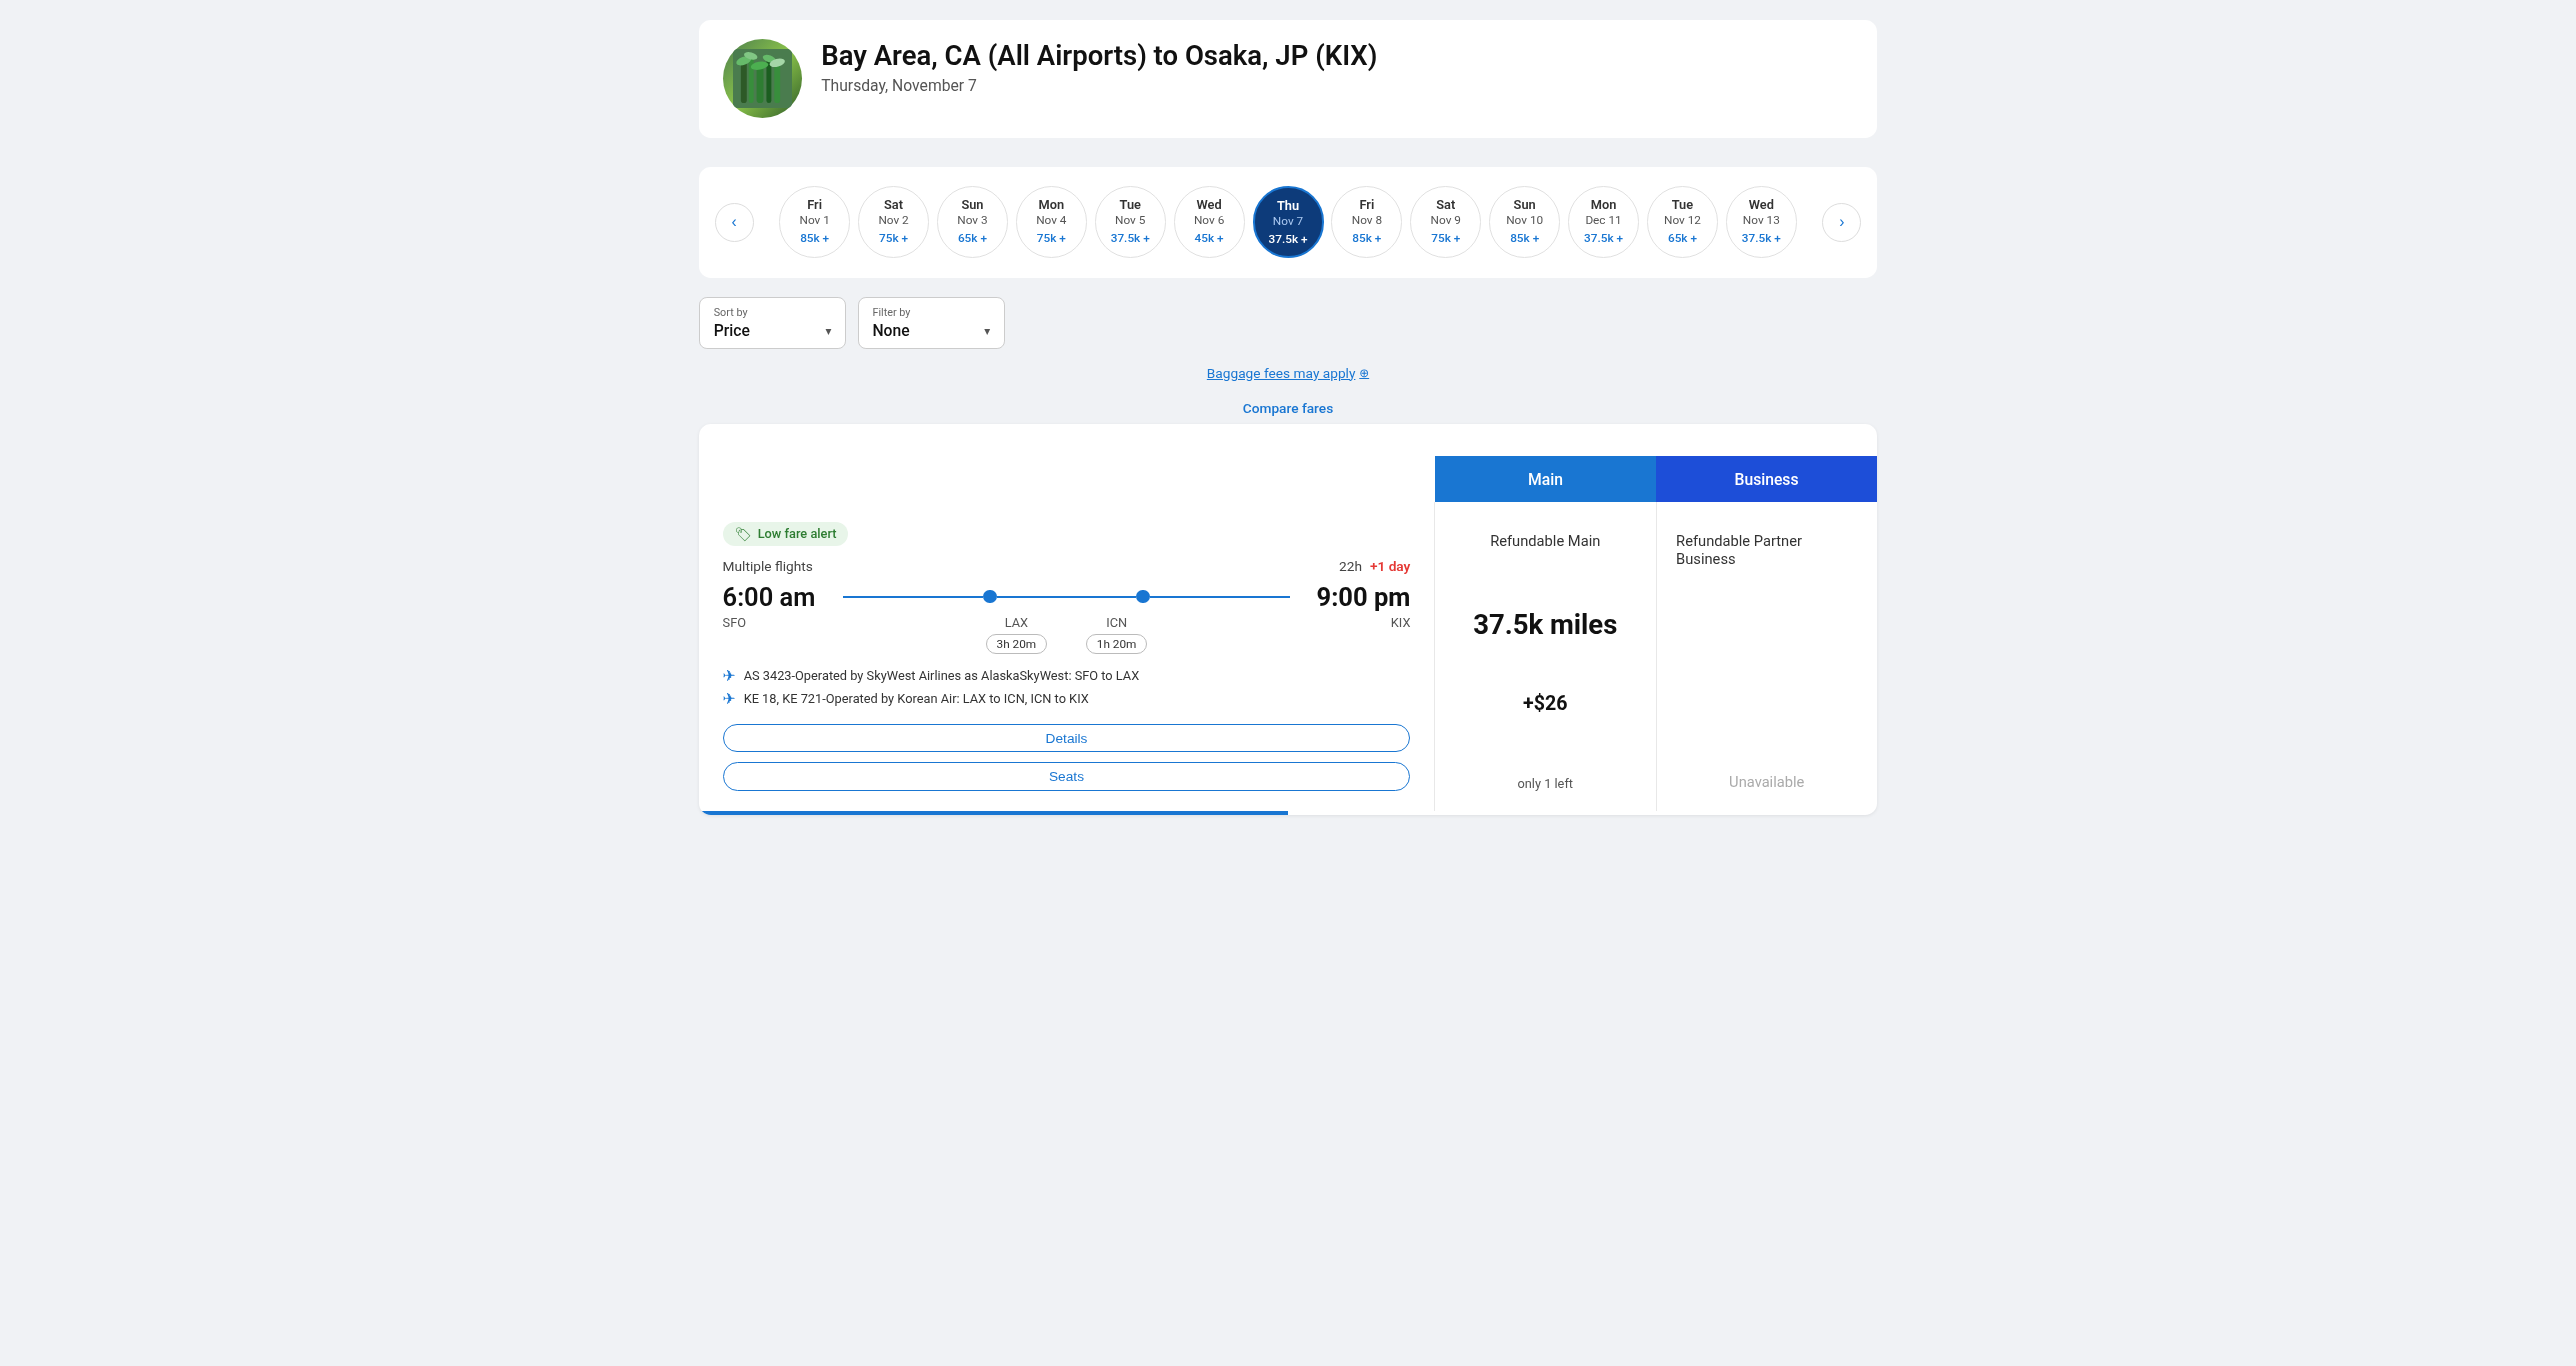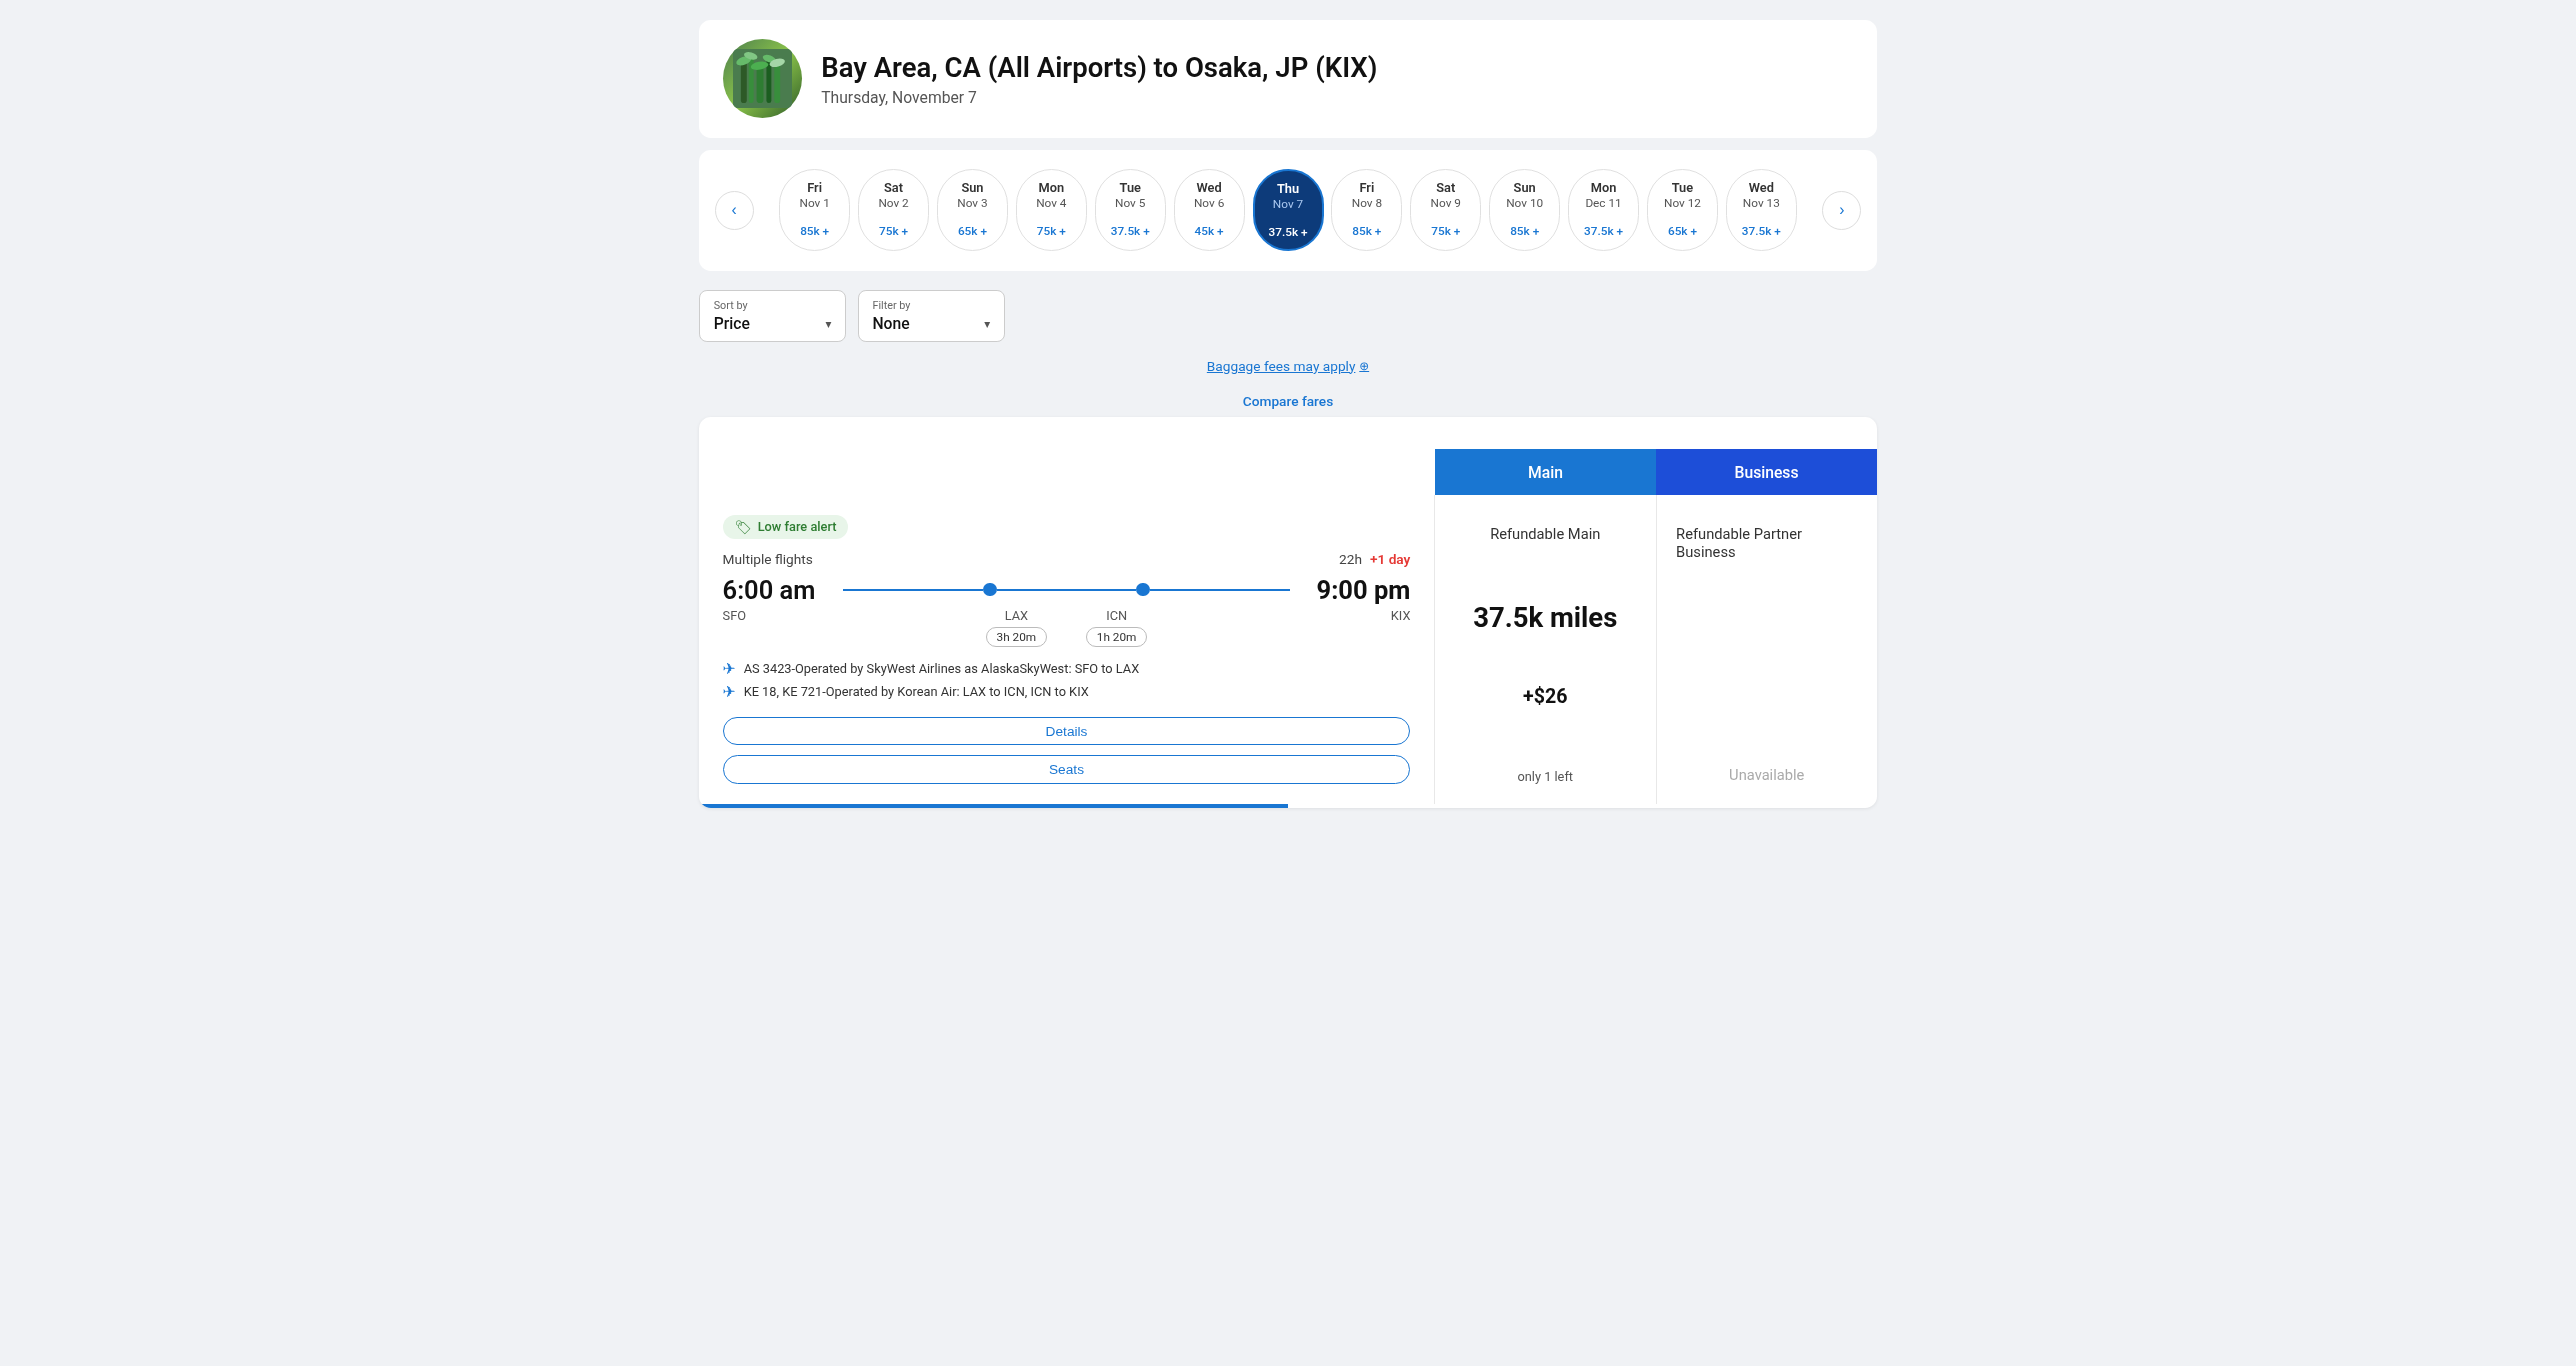--- a/index.html
+++ b/index.html
@@ -12,23 +12,22 @@
     }
     .page-wrapper {
       max-width: 1178px;
       margin: 0 auto;
       background: #f0f2f5;
     }
 
     
     .header {
       display: flex;
-      align-items: center;
       gap: 19.6px;
-      margin-bottom: 12px;
+      margin-bottom: 29px;
       background: white;
       padding: 19.6px 23.6px;
       border-radius: 11.8px;
     }
     .header-avatar {
       width: 79px;
       height: 79px;
       border-radius: 50%;
       overflow: hidden;
       flex-shrink: 0;
@@ -110,21 +109,21 @@
     .date-item.active .date-day { color: white; }
     .date-date {
       font-size: 11.8px;
       color: #555;
       margin-top: 1px;
     }
     .date-item.active .date-date { color: #aac8f0; }
     .date-price {
       font-size: 11.8px;
       color: #1976d2;
-      margin-top: 14px;
+      margin-top: 4px;
       font-weight: 500;
     }
     .date-item.active .date-price { color: white; }
 
     
     .controls {
       display: flex;
       gap: 11.8px;
       margin-bottom: 15.7px;
     }

